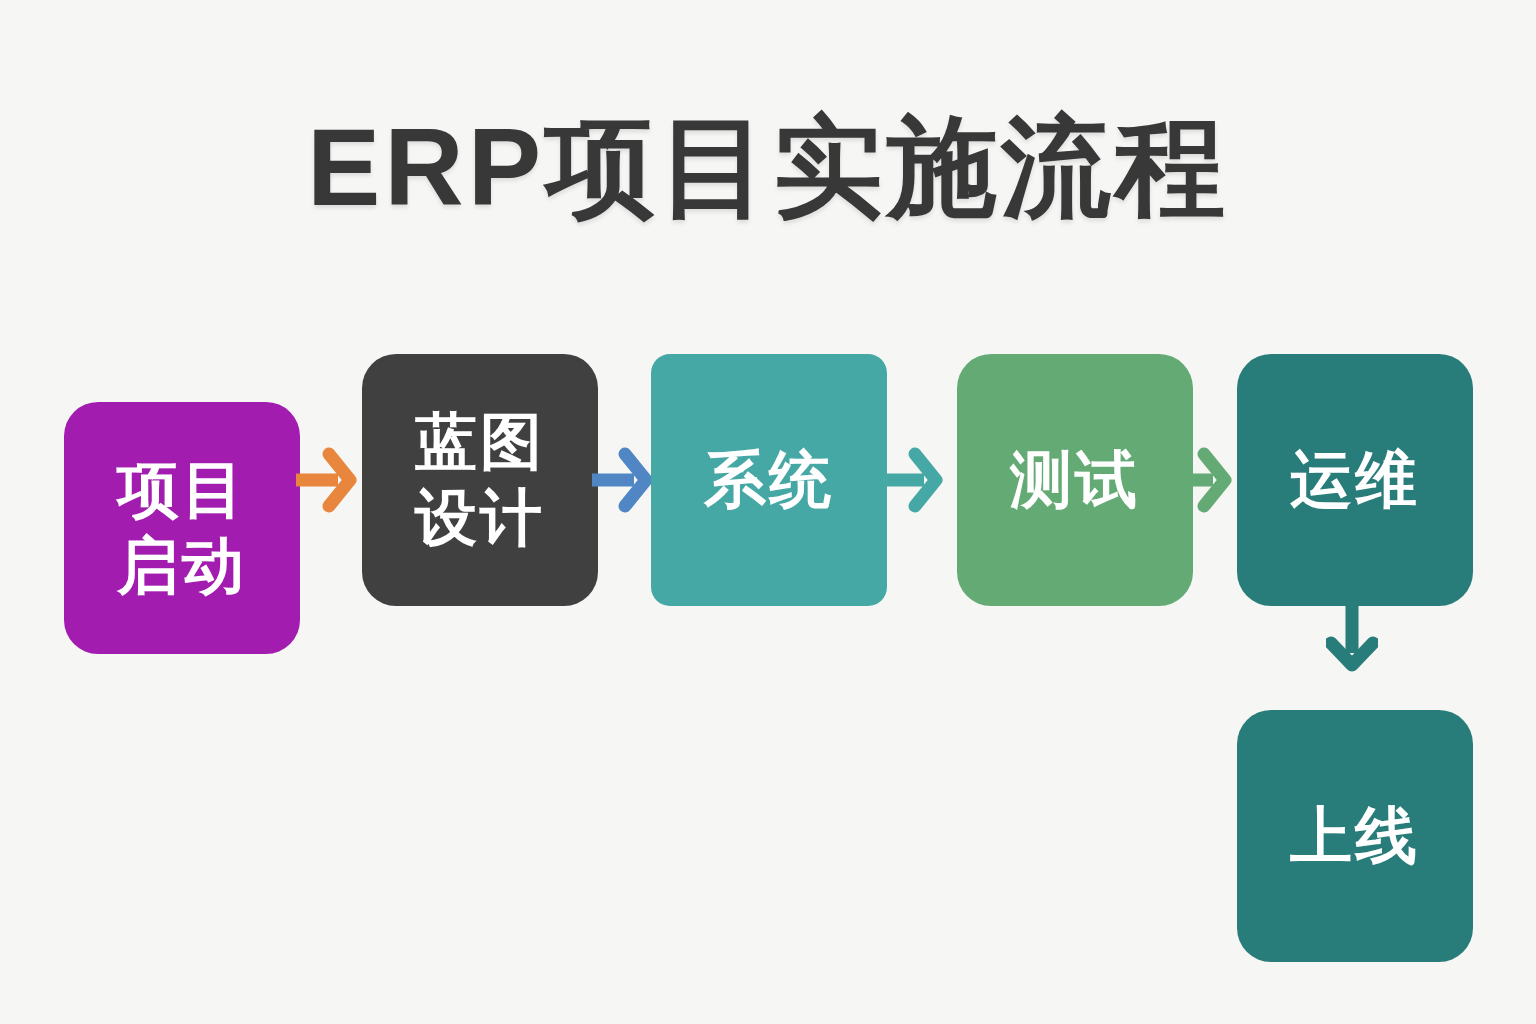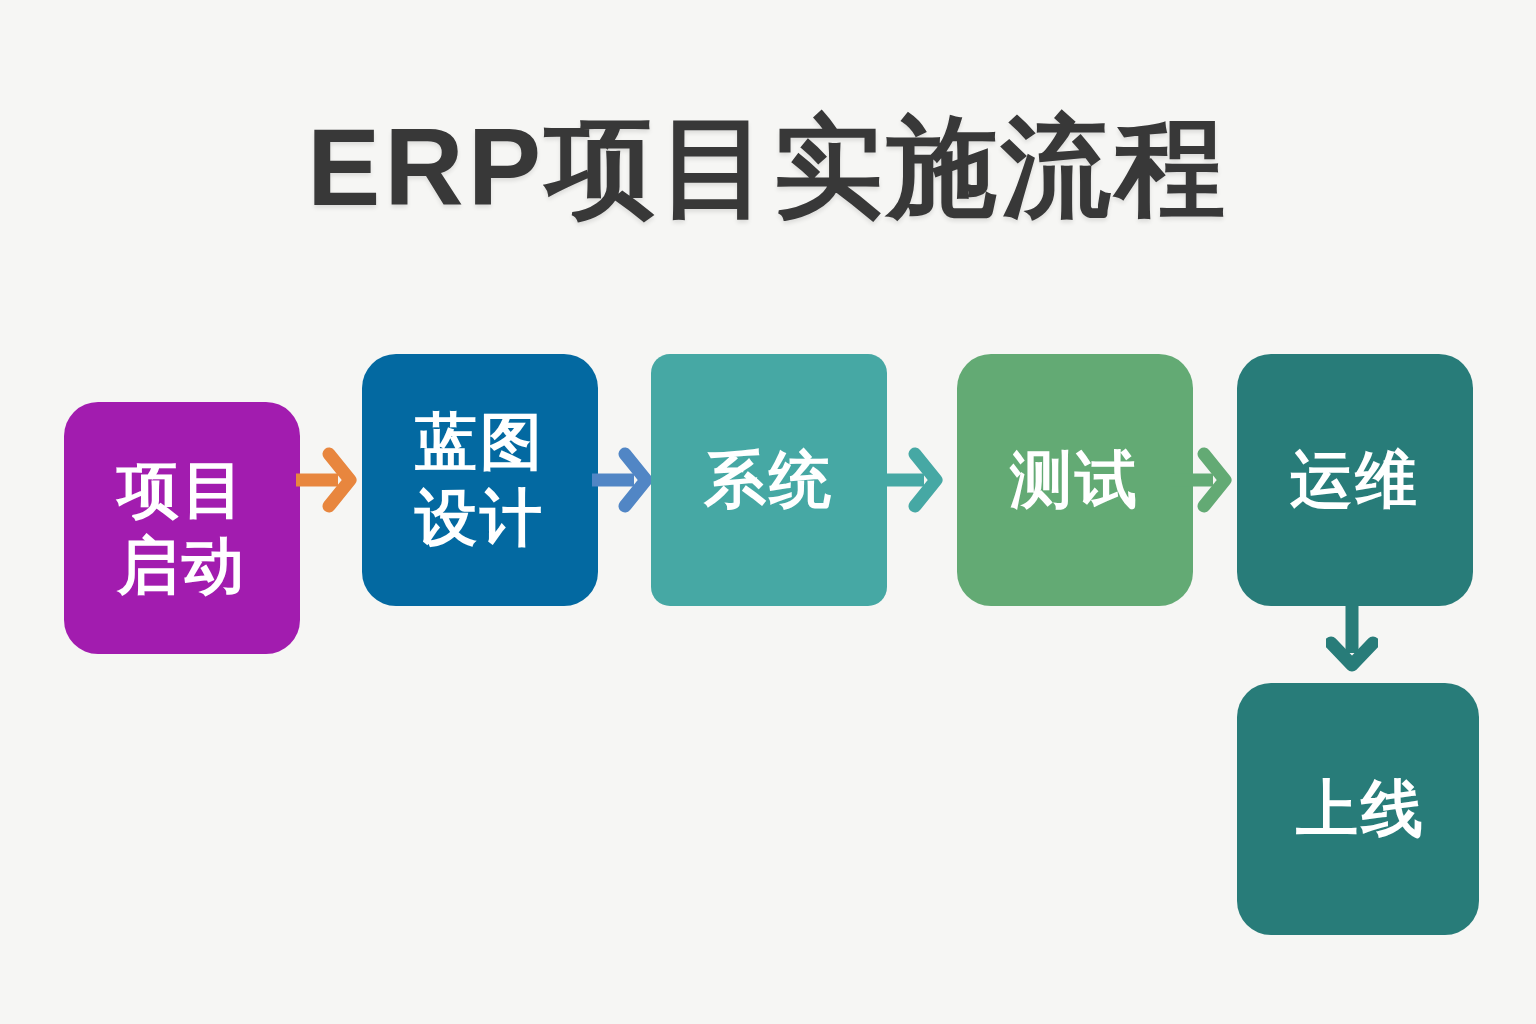--- a/index.html
+++ b/index.html
@@ -47,21 +47,21 @@
     letter-spacing: 3px;
     line-height: 1.22;
   }
   .step .step-label { display: block; }
   .step .line { display: block; }
   .step-0 { left: 64px;   top: 354px; }
   .step-1 { left: 362px;  top: 354px; }
   .step-2 { left: 651px;  top: 354px; border-radius: 19px; }
   .step-3 { left: 941px;  top: 354px; margin-left: 16px; }
   .step-4 { left: 1237px; top: 354px; }
-  .step-5 { left: 1237px; top: 683px; padding-left: 6px; }
+  .step-5 { left: 1237px; top: 710px; }
   .arrow {
     position: absolute;
     line-height: 0;
   }
   .arrow-0 { left: 296px;  top: 443px; }
   .arrow-1 { left: 592px;  top: 443px; }
   .arrow-2 { left: 882px;  top: 443px; }
   .arrow-3 { left: 1171px; top: 443px; }
   .arrow-4 { left: 1326px; top: 605px; }
 </style>
@@ -79,21 +79,21 @@
     </div>
   </div>
 
   <div class="arrow arrow-0" style="color: rgb(232, 134, 62);">
     <svg width="62" height="74" viewBox="0 0 62 74" xmlns="http://www.w3.org/2000/svg">
       <line x1="0" y1="37" x2="42" y2="37" stroke="currentColor" stroke-width="13"></line>
       <polyline points="33,11 54,37 33,63" fill="none" stroke="currentColor" stroke-width="13" stroke-linecap="round" stroke-linejoin="round"></polyline>
     </svg>
   </div>
 
-  <div class="step step-1" style="background: #0369a1; color: rgb(255, 255, 255);">
+  <div class="step step-1" style="background: #404040; color: rgb(255, 255, 255);">
     <div class="step-label">
       <span class="line">蓝图</span>
       <span class="line">设计</span>
     </div>
   </div>
 
   <div class="arrow arrow-1" style="color: rgb(81, 134, 197);">
     <svg width="62" height="74" viewBox="0 0 62 74" xmlns="http://www.w3.org/2000/svg">
       <line x1="0" y1="37" x2="42" y2="37" stroke="currentColor" stroke-width="13"></line>
       <polyline points="33,11 54,37 33,63" fill="none" stroke="currentColor" stroke-width="13" stroke-linecap="round" stroke-linejoin="round"></polyline>

